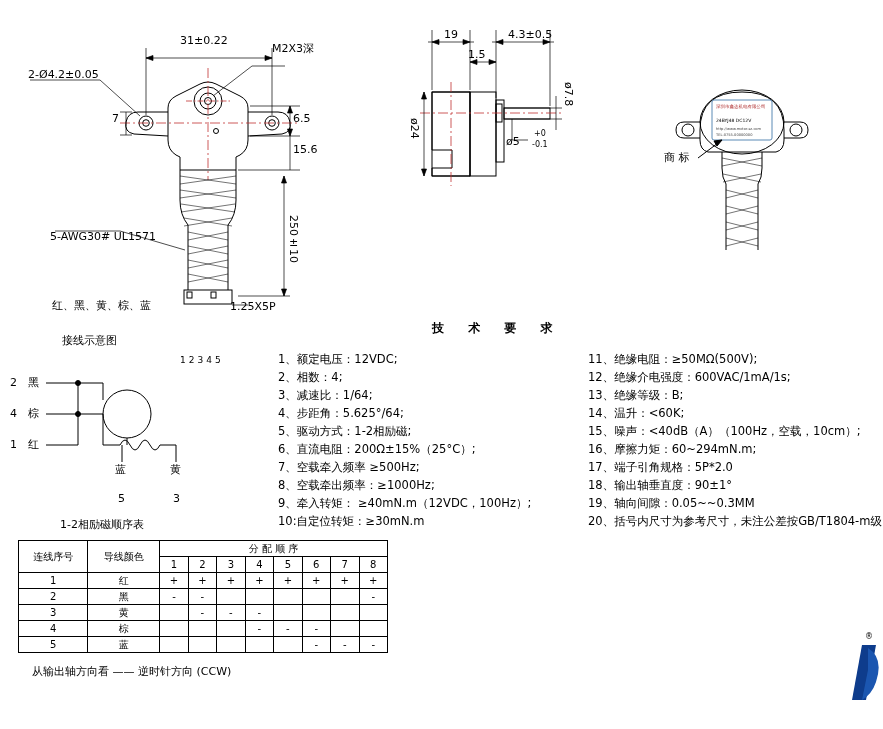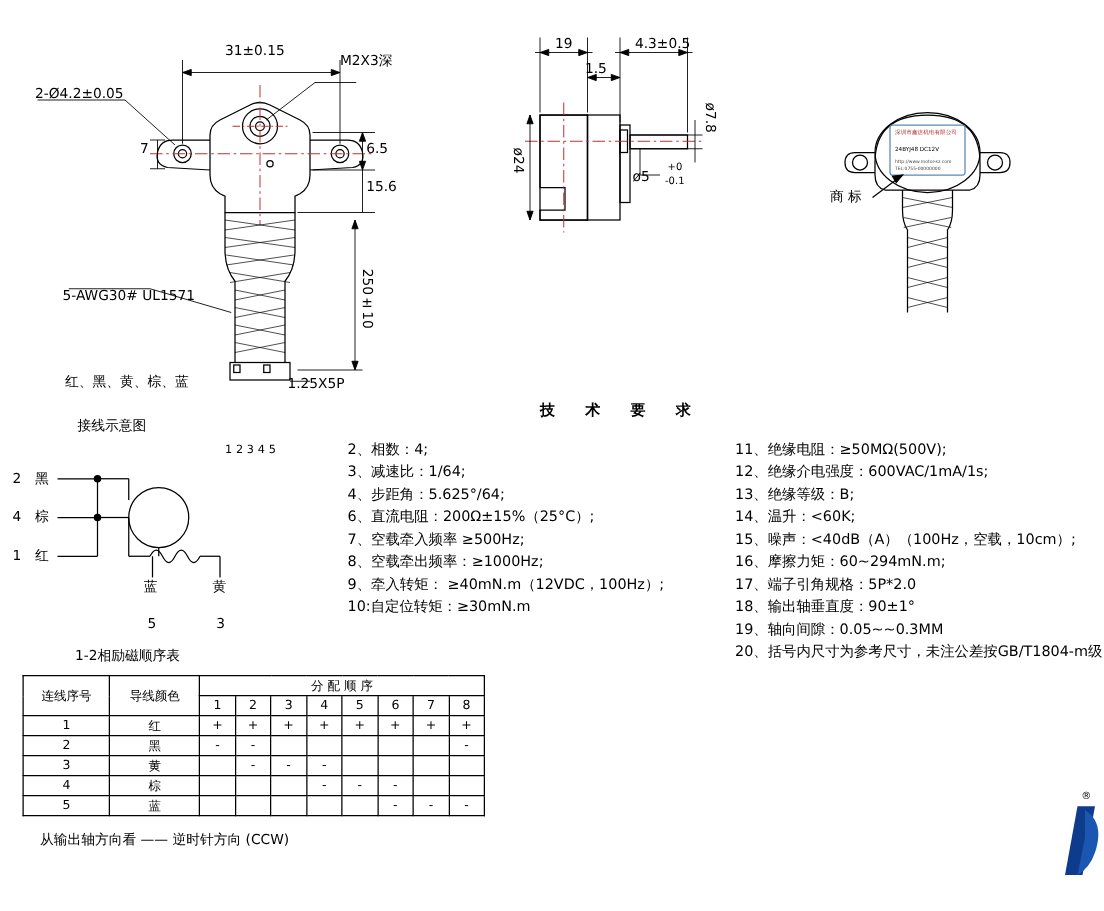--- a/index.html
+++ b/index.html
@@ -226,21 +226,21 @@
     <line x1="127" y1="438" x2="127" y2="445"></line>
   </g>
 
   <g fill="#0e3c8c">
     <path d="M862 645 L876 645 L866 700 L852 700 Z"></path>
     <path d="M868 648 q16 10 8 34 q-4 12 -14 18 l6 -30 z" fill="#1b56b0"></path>
   </g>
 </svg>
 
 <div class="txt ul" style="left:28px;top:68px;">2-Ø4.2±0.05</div>
-<div class="txt" style="left:180px;top:34px;">31±0.15</div>
+<div class="txt" style="left:180px;top:34px;">31±0.22</div>
 <div class="txt" style="left:272px;top:42px;">M2X3深</div>
 <div class="txt" style="left:293px;top:112px;">6.5</div>
 <div class="txt" style="left:293px;top:143px;">15.6</div>
 <div class="txt" style="left:112px;top:112px;">7</div>
 <div class="txt" style="left:287px;top:215px;writing-mode:vertical-rl;text-orientation:mixed;">250±10</div>
 <div class="txt ul" style="left:50px;top:230px;">5-AWG30# UL1571</div>
 <div class="txt ul" style="left:52px;top:299px;">红、黑、黄、棕、蓝</div>
 <div class="txt" style="left:230px;top:300px;">1.25X5P</div>
 <div class="txt txt-sm" style="left:180px;top:311px;letter-spacing:3px;">12345</div>
 
@@ -268,23 +268,25 @@
 <div class="txt" style="left:28px;top:438px;">红</div>
 <div class="txt" style="left:115px;top:463px;">蓝</div>
 <div class="txt" style="left:170px;top:463px;">黄</div>
 <div class="txt" style="left:118px;top:492px;">5</div>
 <div class="txt" style="left:173px;top:492px;">3</div>
 <div class="txt" style="left:60px;top:518px;">1-2相励磁顺序表</div>
 
 <div class="title-tech" style="left:432px;top:320px;">技 术 要 求</div>
 
 <div class="specs" style="left:278px;top:350px;">
+  <div>1、额定电压：12VDC;</div>
   <div>2、相数：4;</div>
   <div>3、减速比：1/64;</div>
   <div>4、步距角：5.625°/64;</div>
+  <div>5、驱动方式：1-2相励磁;</div>
   <div>6、直流电阻：200Ω±15%（25°C）;</div>
   <div>7、空载牵入频率 ≥500Hz;</div>
   <div>8、空载牵出频率：≥1000Hz;</div>
   <div>9、牵入转矩： ≥40mN.m（12VDC，100Hz）;</div>
   <div>10:自定位转矩：≥30mN.m</div>
 </div>
 
 <div class="specs" style="left:588px;top:350px;">
   <div>11、绝缘电阻：≥50MΩ(500V);</div>
   <div>12、绝缘介电强度：600VAC/1mA/1s;</div>

